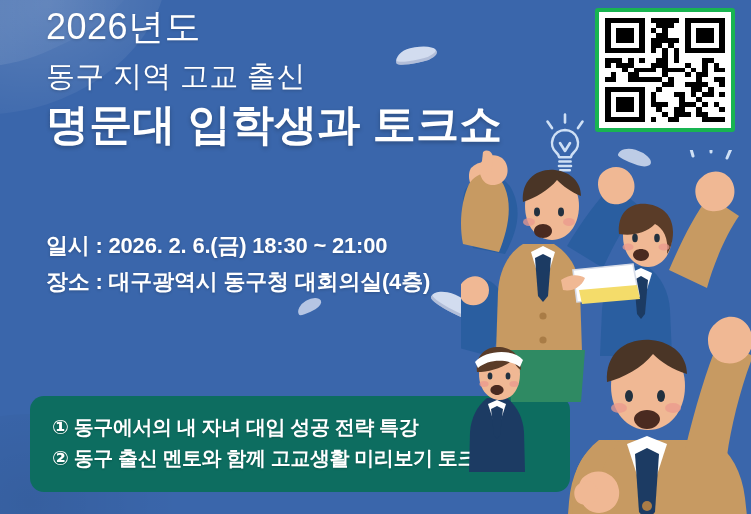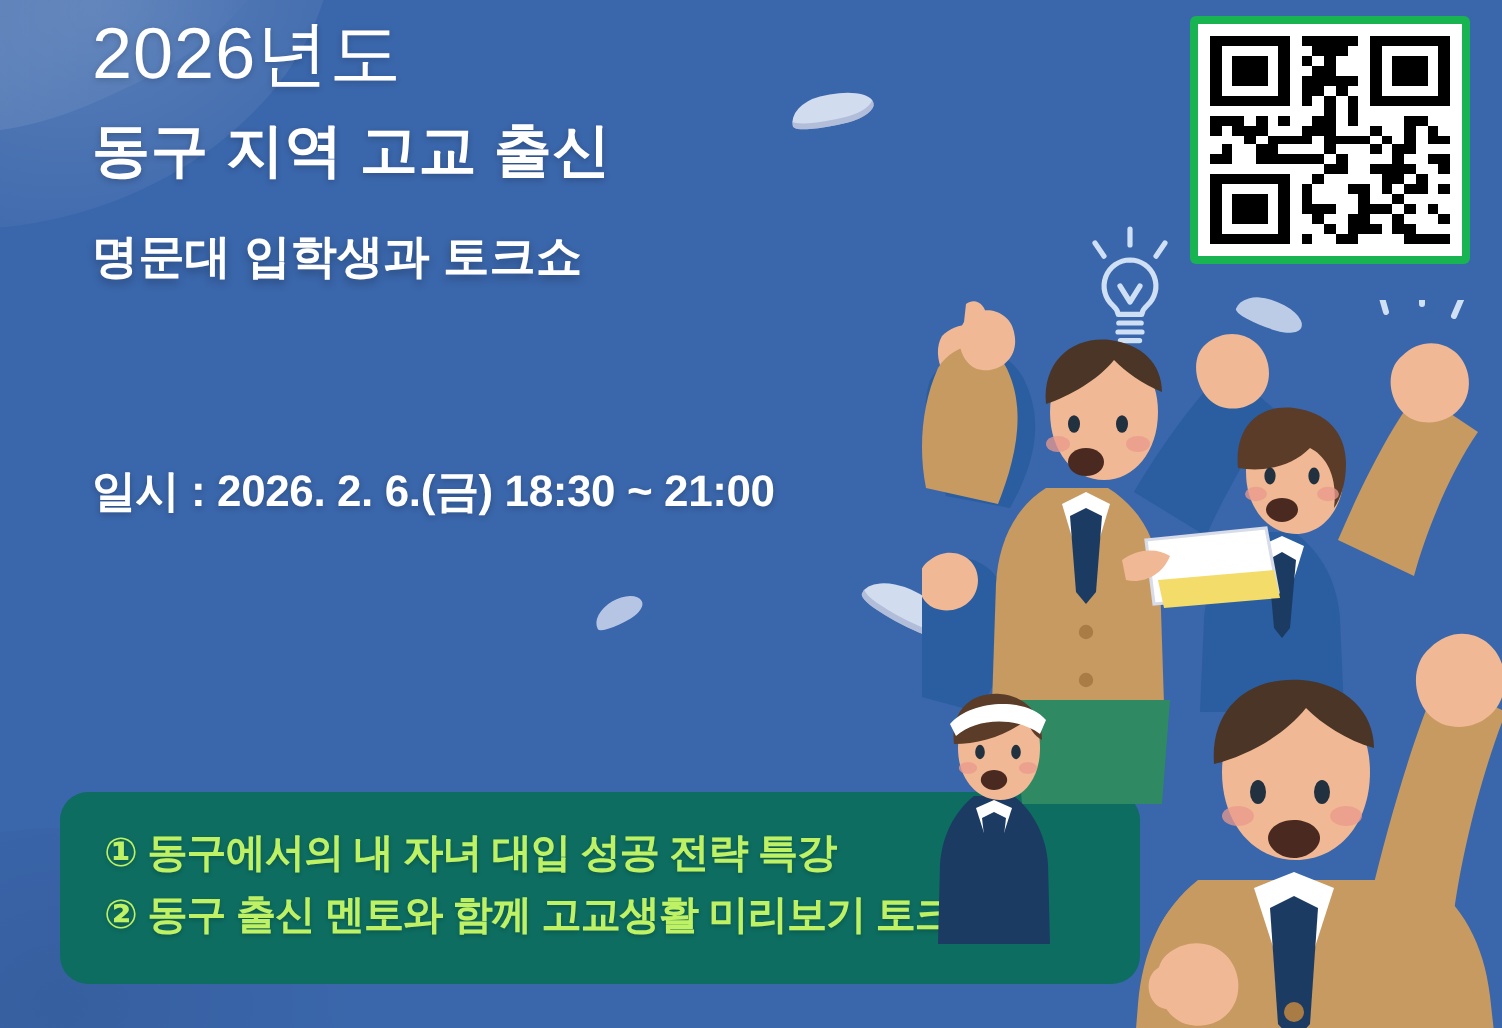--- a/index.html
+++ b/index.html
@@ -86,29 +86,29 @@
     font-size:36px;
     font-weight:400;
     color:#ffffff;
     letter-spacing:.5px;
     line-height:1.15;
     text-shadow:0 1px 3px rgba(0,0,0,.18);
   }
   .sub {
     margin-top:12px;
     font-size:29px;
-    font-weight:bold;
+    font-weight:normal;
     color:#ffffff;
     letter-spacing:.3px;
     line-height:1.2;
     text-shadow:0 1px 3px rgba(0,0,0,.22);
   }
   .main {
-    margin-top:20px;
-    font-size:23px;
+    margin-top:4px;
+    font-size:43px;
     font-weight:bold;
     color:#ffffff;
     letter-spacing:.2px;
     line-height:1.22;
     text-shadow:0 2px 4px rgba(0,0,0,.25);
     white-space:nowrap;
   }
 
   
   .info {
@@ -131,21 +131,21 @@
     position:absolute;
     left:30px; bottom:22px;
     width:540px;
     background:#0d6d60;
     border-radius:14px;
     padding:16px 22px 18px 22px;
   }
   .program-line {
     font-size:20px;
     font-weight:bold;
-    color:#bef264;
+    color:#ffffff;
     line-height:1.56;
     letter-spacing:-.4px;
     white-space:nowrap;
     text-shadow:0 1px 2px rgba(0,0,0,.2);
   }
 
   
   .qr-wrap {
     position:absolute;
     right:16px; top:8px;
@@ -199,20 +199,21 @@
   <div class="paper p4"></div>
 
   <div class="headline">
     <div class="year">2026년도</div>
     <div class="sub">동구 지역 고교 출신</div>
     <div class="main">명문대 입학생과 토크쇼</div>
   </div>
 
   <div class="info">
     <div class="info-line">일시 : 2026. 2. 6.(금) 18:30 ~ 21:00</div>
+    <div class="info-line">장소 : 대구광역시 동구청 대회의실(4층)</div>
   </div>
 
   <div class="program-box">
     <div class="program-line">① 동구에서의 내 자녀 대입 성공 전략 특강</div>
     <div class="program-line">② 동구 출신 멘토와 함께 고교생활 미리보기 토크쇼</div>
   </div>
 
   <div class="qr-wrap">
     <div class="qr-inner">
       <div class="qr-grid" id="qrGrid">

